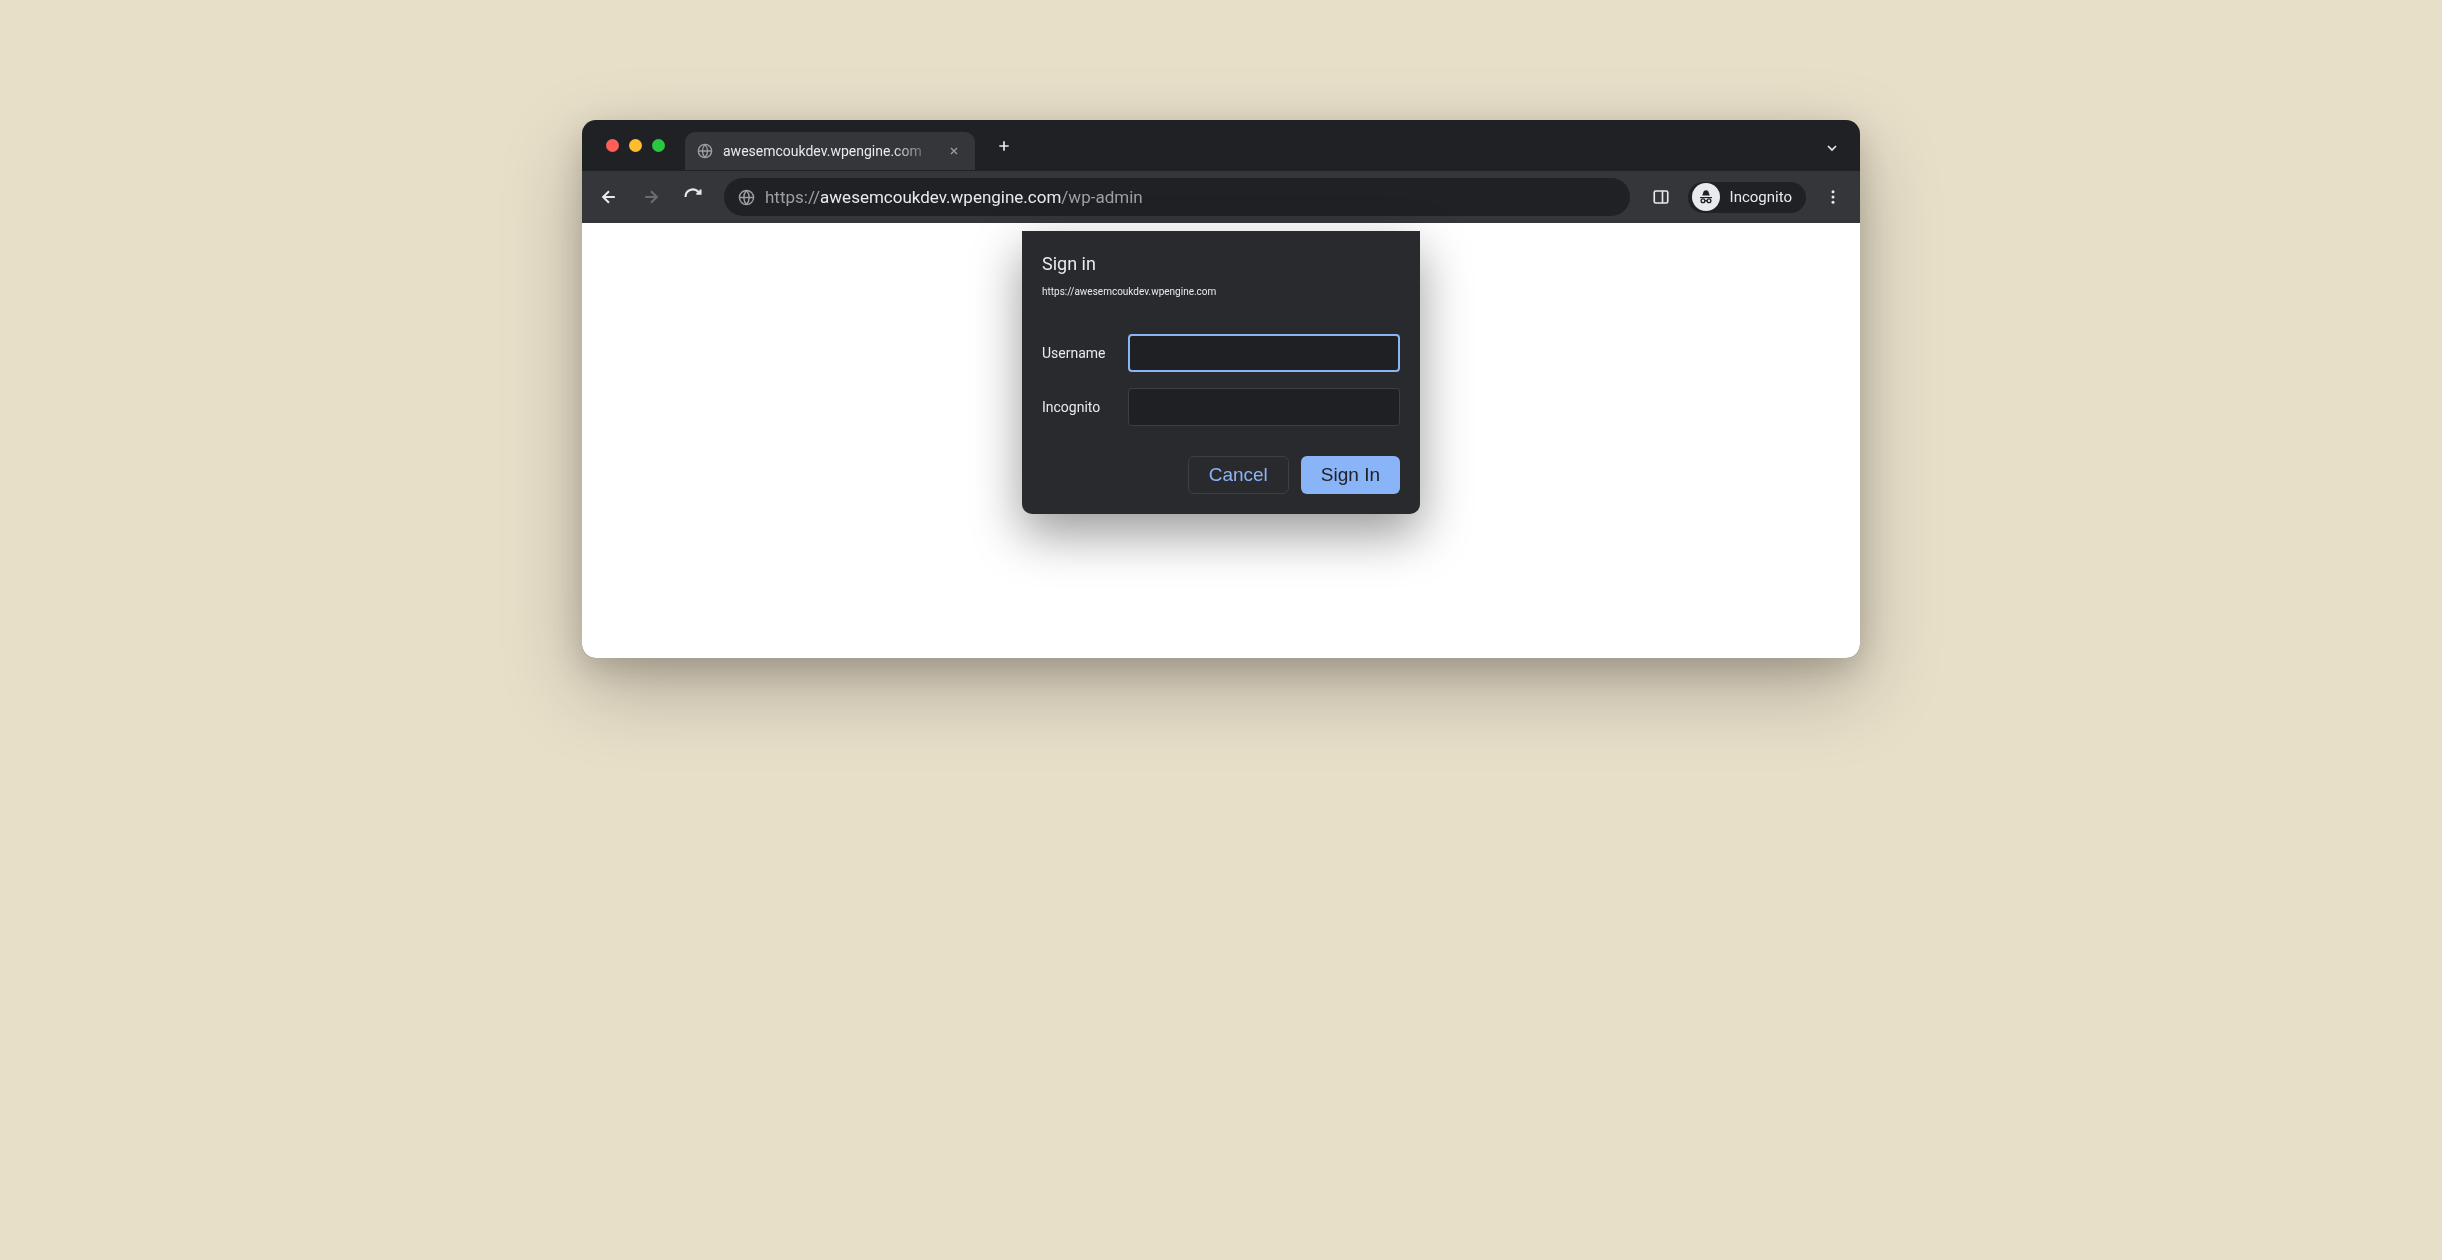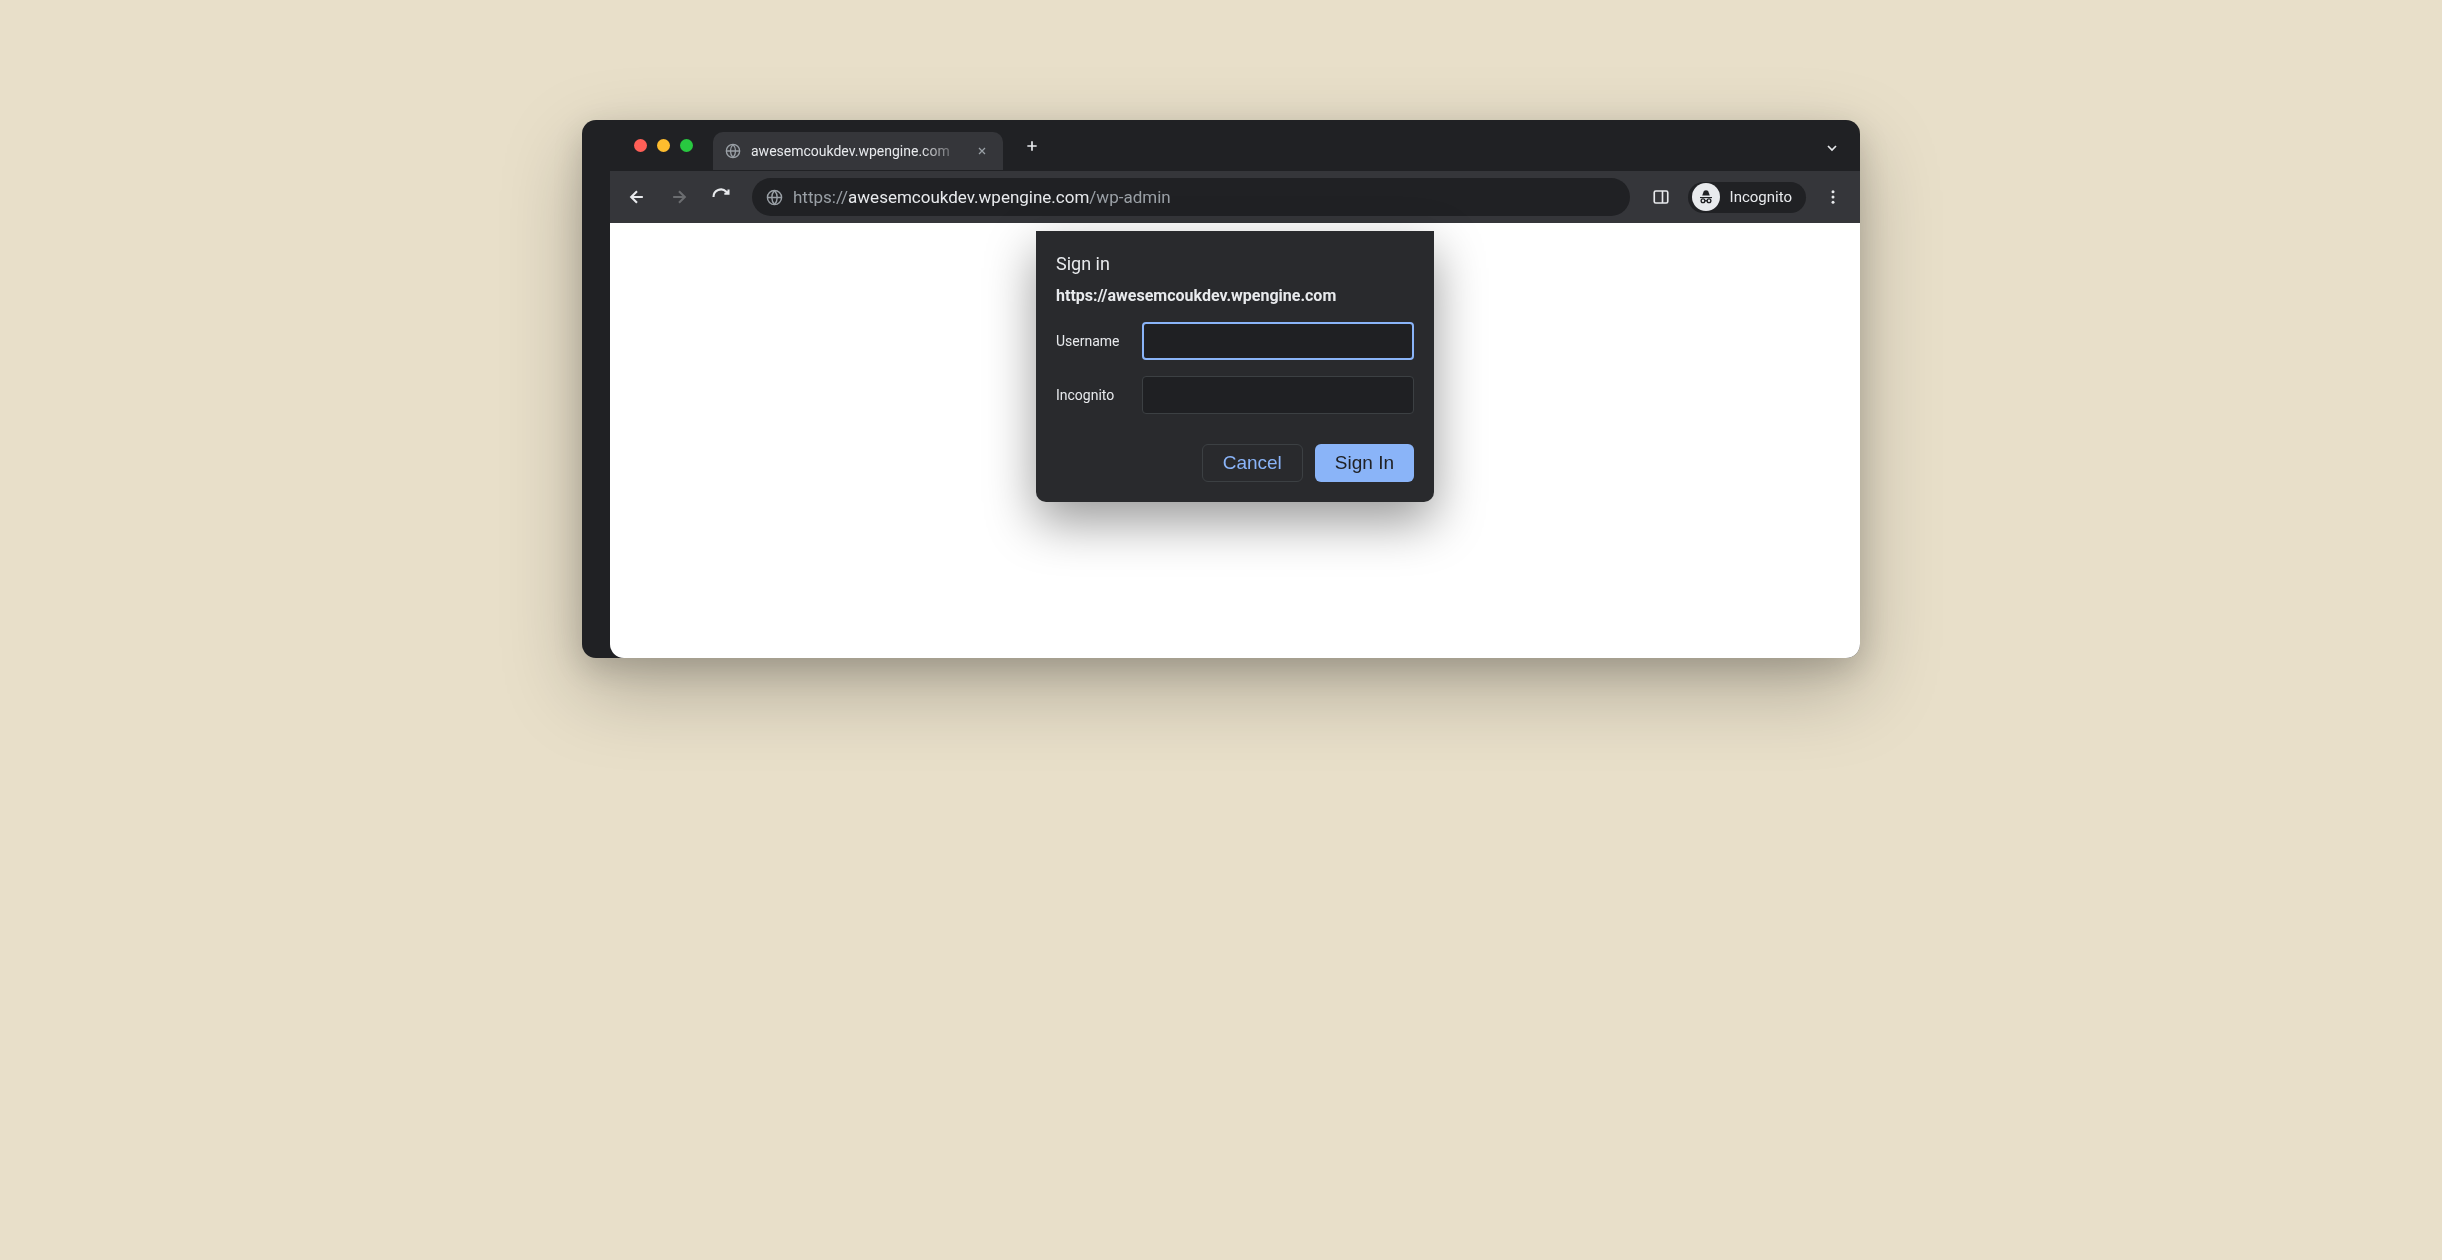--- a/index.html
+++ b/index.html
@@ -13,21 +13,20 @@
     justify-content: center;
     padding-top: 120px;
   }
   .browser-window {
     width: 1278px;
     background: #202124;
     border-radius: 14px;
     overflow: visible;
     box-shadow: 0 30px 80px rgba(0,0,0,0.25), 0 10px 30px rgba(0,0,0,0.15);
     position: relative;
-    padding-left: 28px;
   }
   .tab-strip {
     height: 51px;
     display: flex;
     align-items: center;
     padding: 0 12px;
     position: relative;
   }
   .traffic-lights {
     display: flex;
@@ -161,21 +160,21 @@
     left: 50%;
     transform: translateX(-50%);
     width: 398px;
     background: #292a2d;
     border-radius: 0 0 10px 10px;
     box-shadow: 0 20px 50px rgba(0,0,0,0.4);
     padding: 22px 20px 20px 20px;
     color: #e8eaed;
   }
   .auth-title { font-size: 18px; font-weight: 400; margin-bottom: 12px; }
-  .auth-host { font-size: 16px; color: #e8eaed; margin-bottom: 17px; font-weight: bold; }
+  .auth-host { font-size: 10px; color: #e8eaed; margin-bottom: 37px; }
   .auth-row {
     display: flex; align-items: center; gap: 8px; margin-bottom: 16px;
   }
   .auth-label { width: 78px; font-size: 14px; color: #e8eaed; }
   .auth-input {
     flex: 1;
     height: 38px;
     background: #1f2023;
     border: 1px solid #3c4043;
     border-radius: 4px;

